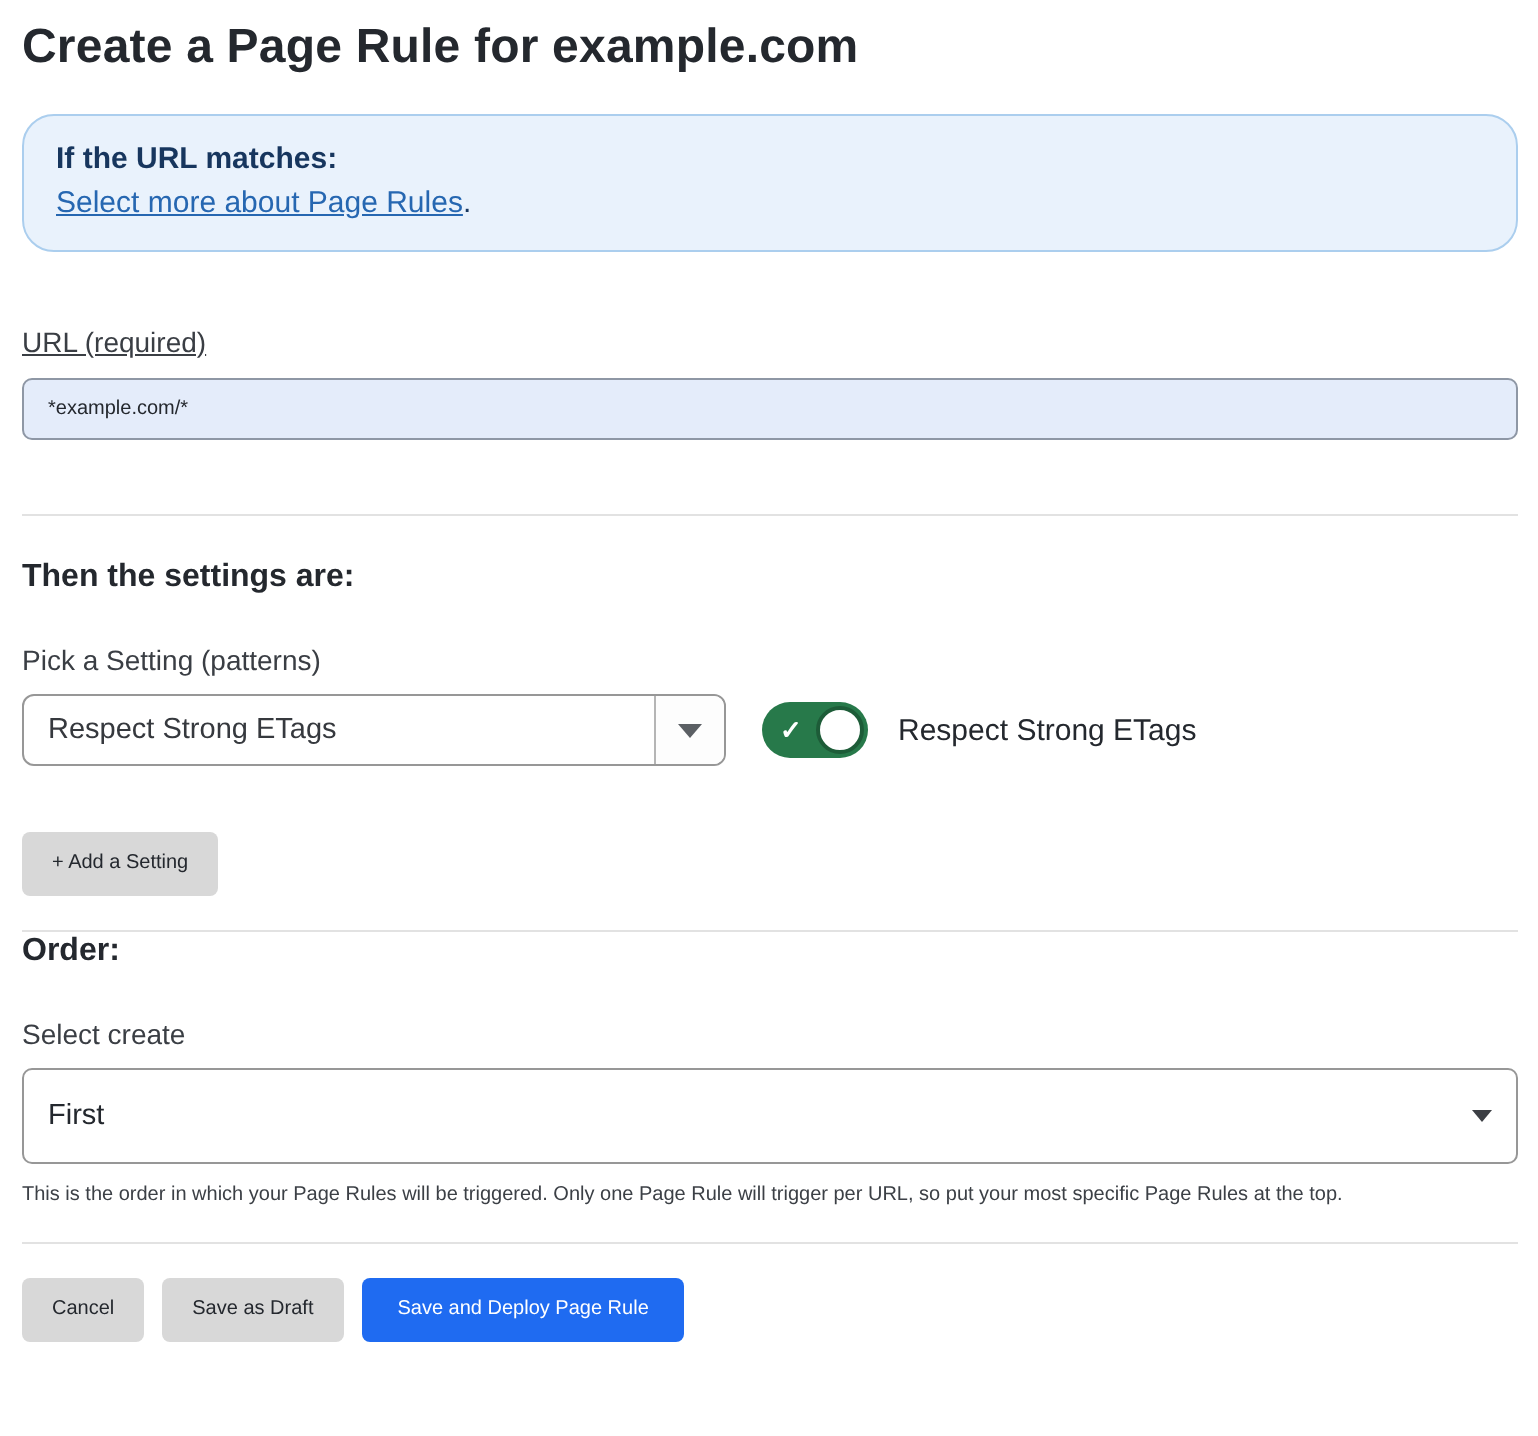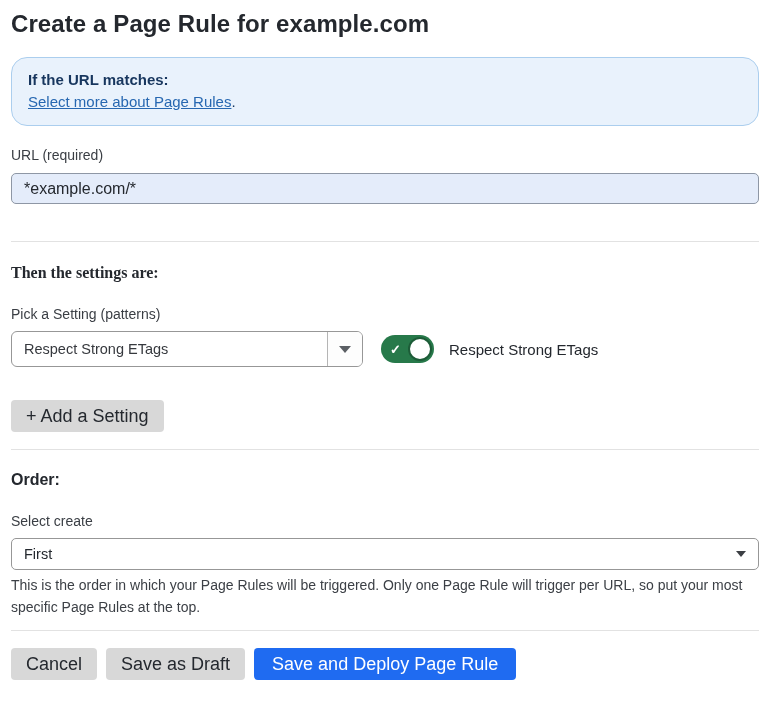--- a/index.html
+++ b/index.html
@@ -41,53 +41,53 @@
   }
   .info-link-suffix { color: #17365e; }
 
   
   .field-label {
     display: block;
     font-size: 14px;
     line-height: 17px;
     color: #3a3e44;
   }
-  .url-label { margin-top: 21px; }
+  .url-label { margin-top: 37px; text-decoration: underline; }
 
   .url-input {
     margin-top: 9px;
     width: 100%;
     height: 31px;
     background: #e4ecfa;
     border: 1px solid #8e97a5;
     border-radius: 5px;
     padding: 0 12px;
     font-family: "Liberation Sans", sans-serif;
-    font-size: 16px;
+    font-size: 10px;
     color: #24282e;
     outline: none;
   }
 
   .divider {
     border: none;
     border-top: 1px solid #e2e2e2;
     height: 0;
   }
   .divider-1 { margin-top: 37px; }
   .divider-2 { margin-top: 17px; }
   .divider-3 { margin-top: 12px; }
 
   .section-heading {
     font-size: 16px;
     line-height: 19px;
     font-weight: 700;
     color: #24282e;
   }
-  .settings-heading { margin-top: 21px; font-family: Liberation Serif, serif; }
-  .order-heading { margin-top: 20px; }
+  .settings-heading { margin-top: 21px; }
+  .order-heading { }
 
   .pick-label { margin-top: 24px; }
   .select-label { margin-top: 24px; }
 
   
   .setting-row {
     margin-top: 8px;
     display: flex;
     align-items: center;
   }
@@ -161,42 +161,42 @@
     font-size: 15px;
     color: #24282e;
   }
 
   
   .btn {
     display: inline-block;
     border: none;
     border-radius: 4px;
     font-family: "Liberation Sans", sans-serif;
-    font-size: 18px;
+    font-size: 10px;
     line-height: 16px;
     padding: 8px 15px;
     cursor: pointer;
     text-align: center;
   }
   .btn-secondary {
     background: #d8d8d8;
     color: #24282e;
   }
   .btn-primary {
     background: #1f6bf1;
     color: #ffffff;
     padding: 8px 18px;
   }
   .add-setting-btn { margin-top: 33px; }
 
   
   .order-select {
     margin-top: 8px;
     width: 100%;
-    height: 32px;
+    height: 48px;
     border: 1px solid #979797;
     border-radius: 5px;
     background: #ffffff;
     display: flex;
     align-items: center;
     justify-content: space-between;
     padding: 0 12px;
     cursor: pointer;
   }
   .order-select-value {
@@ -205,21 +205,21 @@
   }
   .caret-small {
     width: 0; height: 0;
     border-left: 5px solid transparent;
     border-right: 5px solid transparent;
     border-top: 6px solid #3c3f44;
   }
 
   .help-text {
     margin-top: 5px;
-    font-size: 14px;
+    font-size: 10px;
     line-height: 21.5px;
     color: #3c4046;
     max-width: 749px;
   }
 
   .footer-row {
     margin-top: 17px;
     display: flex;
     align-items: center;
     gap: 9px;

